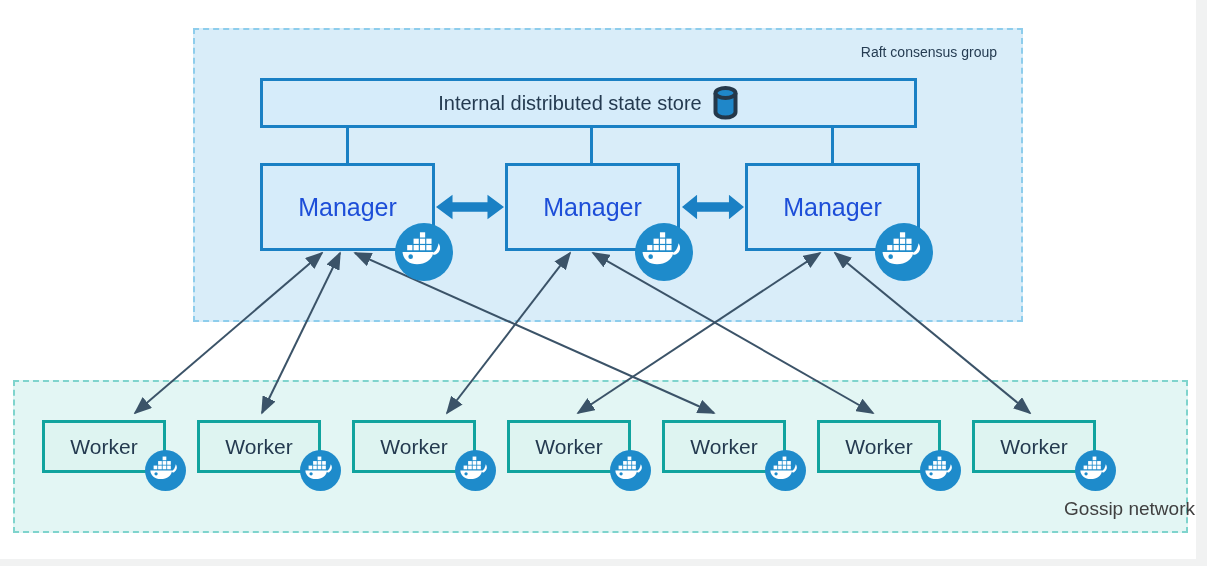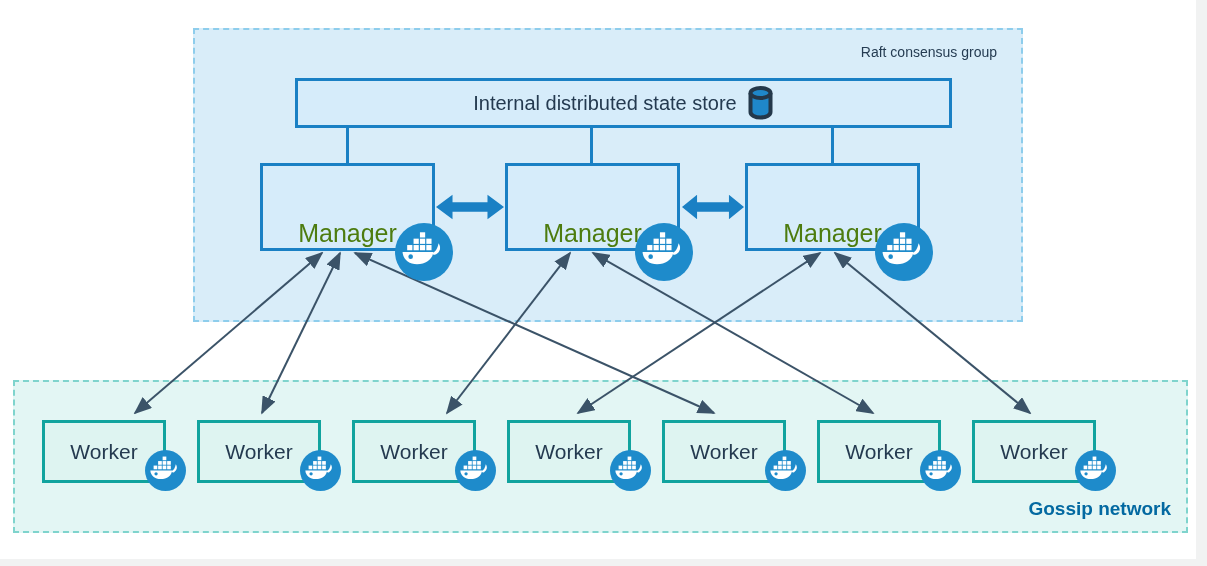--- a/index.html
+++ b/index.html
@@ -18,44 +18,44 @@
     background:#d9edf9;border:2px dashed #8ecdec;box-sizing:border-box;
   }
   .raft-label{
     position:absolute;top:44px;right:210px;width:400px;text-align:right;
     font-size:14px;color:#253c52;
   }
   .store-box{
     position:absolute;left:260px;top:78px;width:657px;height:50px;
     background:#d6ecfa;border:3px solid #1a80c4;box-sizing:border-box;
     display:flex;align-items:center;justify-content:center;gap:10px;
-    font-size:20px;color:#243a50;margin-left:35px;
+    font-size:20px;color:#243a50;
   }
   .connector{
     position:absolute;width:3px;background:#1a80c4;top:128px;height:35px;
   }
   .manager-box{
     position:absolute;top:163px;width:175px;height:88px;
     background:#d6ecfa;border:3px solid #1a80c4;box-sizing:border-box;
-    display:flex;align-items:flex-end;justify-content:center;
-    font-size:25px;color:#4d7c0f;
+    display:flex;align-items:center;justify-content:center;
+    font-size:25px;color:#1d4ed8;
   }
   .thick-arrow{position:absolute;top:190px;height:34px;}
 
   
   .gossip-box{
     position:absolute;left:13px;top:380px;width:1175px;height:153px;
     background:#e3f6f4;border:2px dashed #7fd4cd;box-sizing:border-box;
   }
   .gossip-label{
-    position:absolute;right:36px;top:498px;width:300px;text-align:right;
-    font-size:19px;color:#0369a1;font-weight:bold;
+    position:absolute;right:12px;top:498px;width:300px;text-align:right;
+    font-size:19px;color:#404040;
   }
   .worker-box{
-    position:absolute;top:420px;width:124px;height:63px;
+    position:absolute;top:420px;width:124px;height:53px;
     background:#def4f1;border:3px solid #11a39e;box-sizing:border-box;
     display:flex;align-items:center;justify-content:center;
     font-size:21px;color:#243a50;
   }
 
   
   .docker-badge{position:absolute;z-index:6;}
   .badge-lg{width:58px;height:58px;}
   .badge-sm{width:41px;height:41px;}
 

